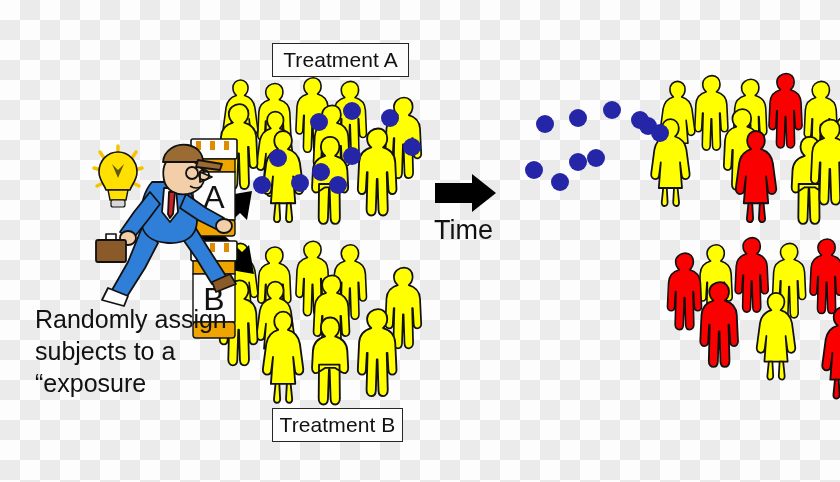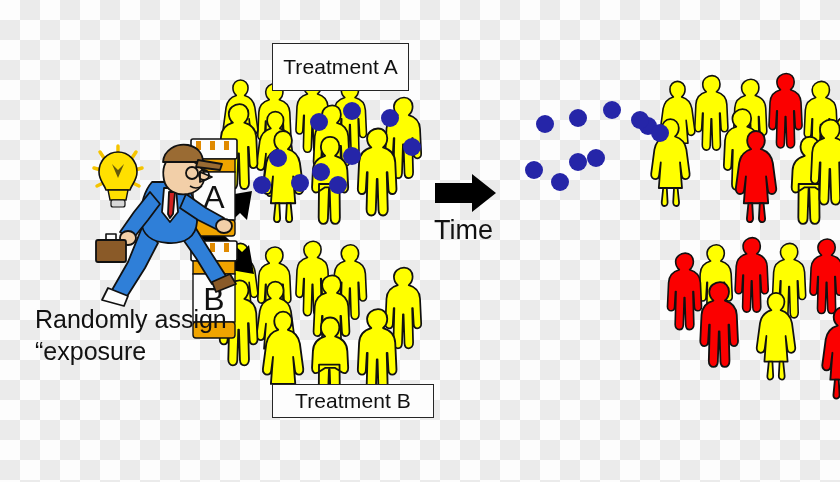--- a/index.html
+++ b/index.html
@@ -30,22 +30,22 @@
     border: 1.5px solid #262626;
     background: #fdfdfd;
     box-sizing: border-box;
     display: flex;
     align-items: center;
     justify-content: center;
     font-size: 21px;
     color: #111111;
     letter-spacing: 0.1px;
   }
-  #treatment-a-box { left: 272px; top: 43px;  width: 137px; height: 48px; }
-  #treatment-b-box { left: 272px; top: 384px; width: 162px; height: 34px; }
+  #treatment-a-box { left: 272px; top: 43px;  width: 137px; height: 34px; }
+  #treatment-b-box { left: 272px; top: 408px; width: 131px; height: 34px; }
 
   #time-label {
     position: absolute;
     left: 434px;
     top: 215px;
     font-size: 27px;
     color: #111111;
   }
 
   #compare-text {
@@ -306,16 +306,17 @@
 
   <div class="tbox" id="treatment-b-box">
     <span>Treatment B</span>
   </div>
 
   <div id="time-label">Time</div>
 
 
   <div id="caption">
     <div>Randomly assign</div>
+    <div>subjects to a</div>
     <div>“exposure</div>
   </div>
 
 </div>
 
 </body></html>

